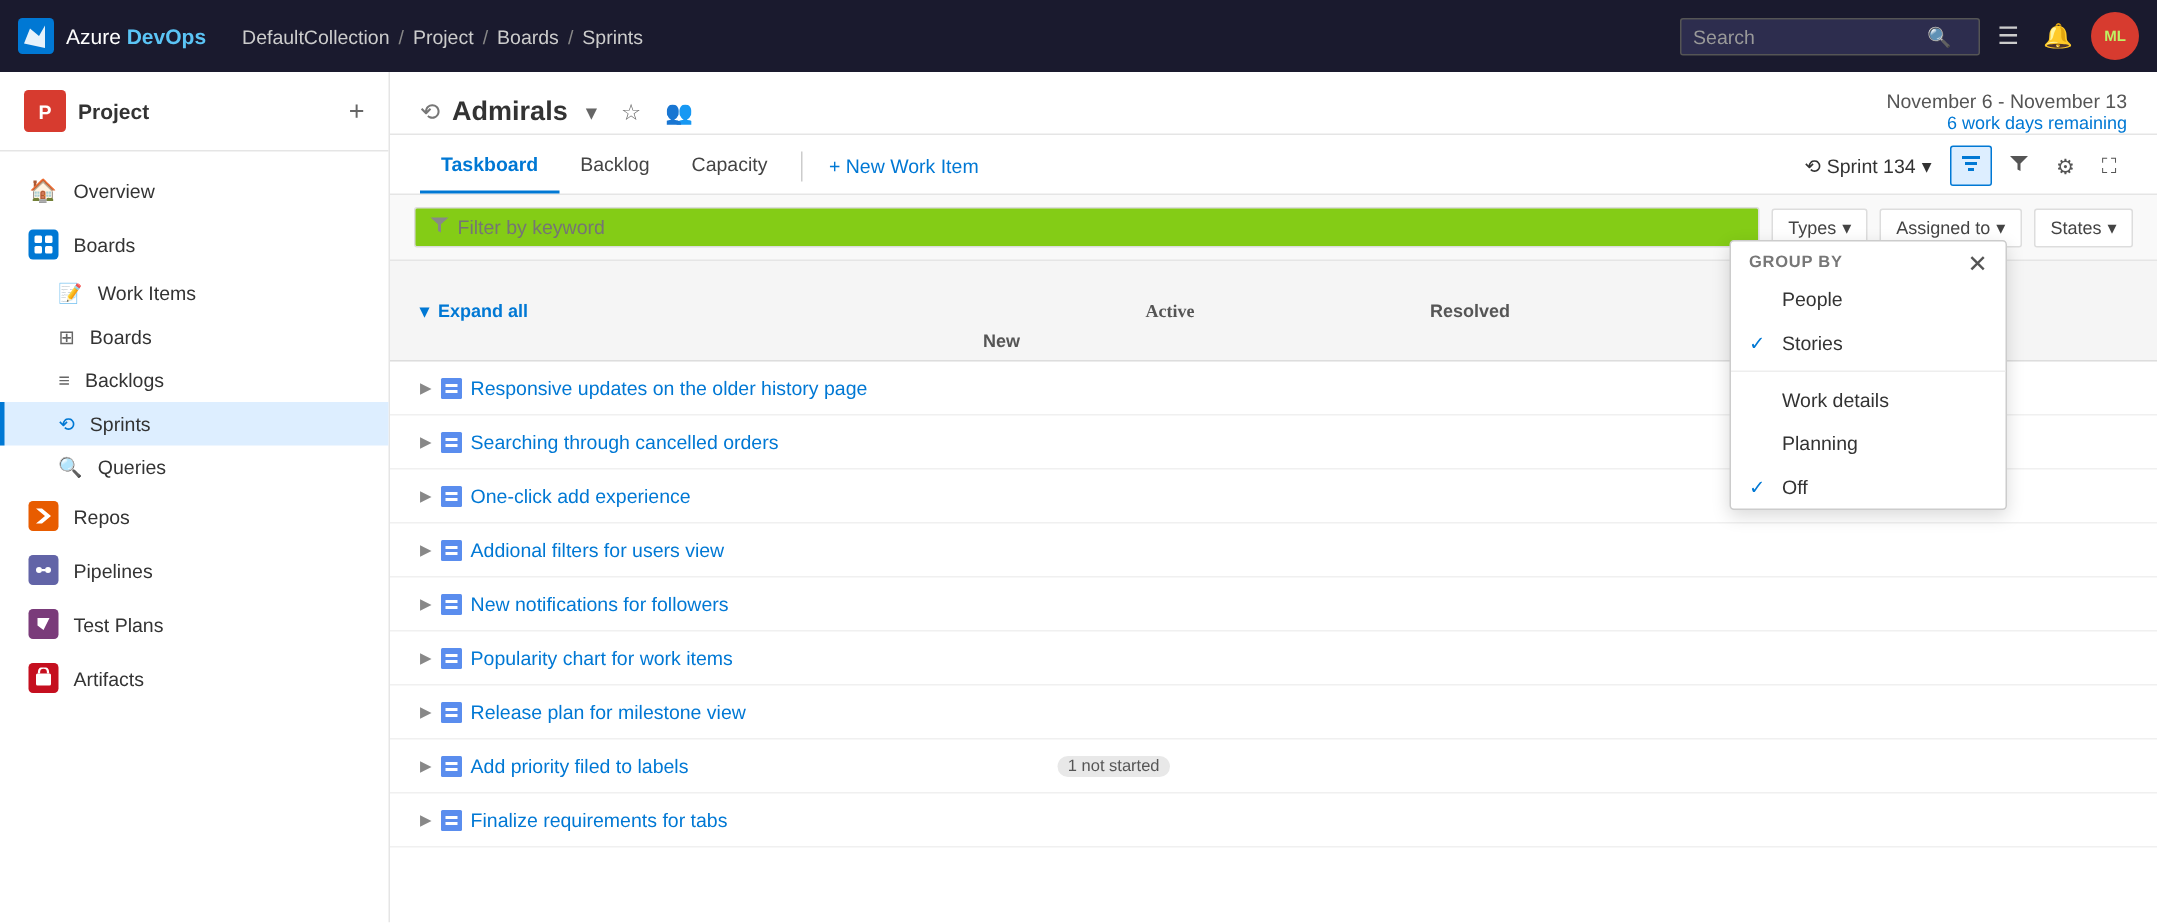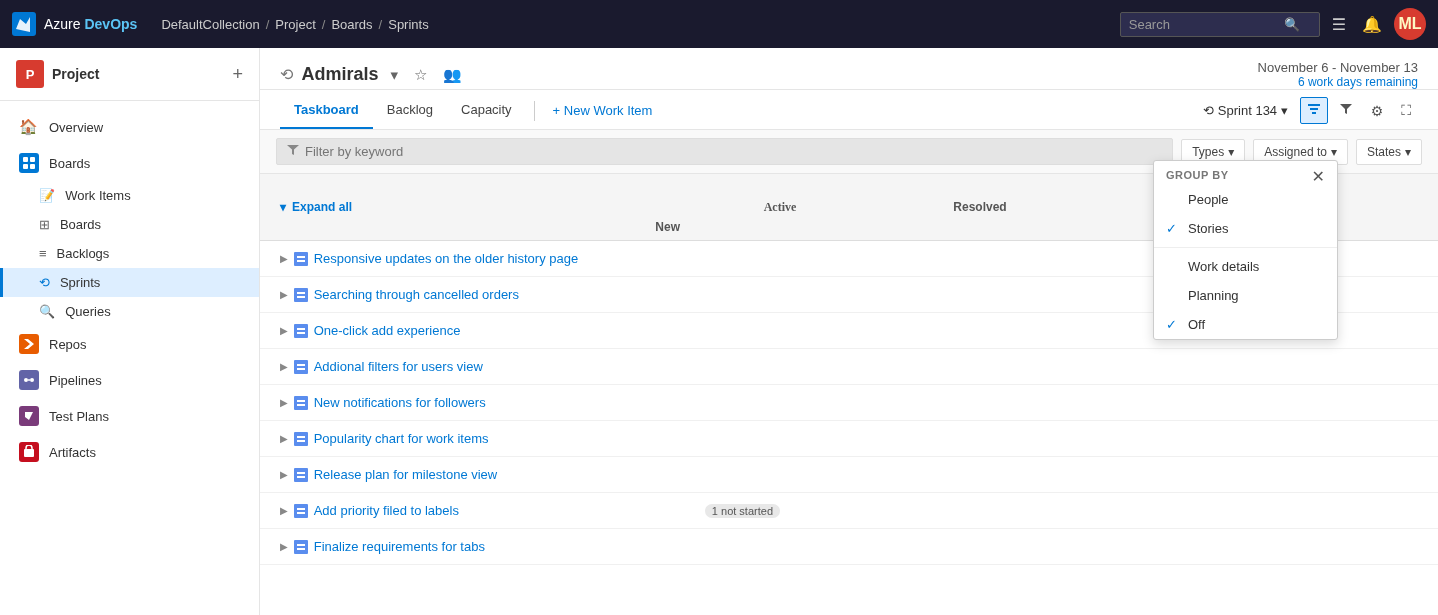--- a/index.html
+++ b/index.html
@@ -68,25 +68,25 @@
       padding: 4px;
       font-size: 16px;
       display: flex;
       align-items: center;
     }
     .avatar {
       width: 32px;
       height: 32px;
       border-radius: 50%;
       background: #d73b2f;
-      color: #fef9c3;
+      color: #bef264;
       display: flex;
       align-items: center;
       justify-content: center;
-      font-size: 16px;
+      font-size: 10px;
       font-weight: 600;
       cursor: pointer;
     }
 
     
     .app-body {
       display: flex;
       height: calc(100vh - 48px);
     }
 
@@ -247,21 +247,21 @@
       padding: 8px 16px;
       gap: 8px;
       background: #f9f9f9;
       border-bottom: 1px solid #e5e5e5;
       position: relative;
     }
     .filter-bar {
       display: flex;
       align-items: center;
       flex: 1;
-      background: #e5e5e5;
+      background: #84cc16;
       border: 1px solid #ddd;
       border-radius: 2px;
       padding: 5px 10px;
       gap: 6px;
     }
     .filter-icon { color: #888; font-size: 13px; }
     .filter-input {
       border: none;
       outline: none;
       background: transparent;

